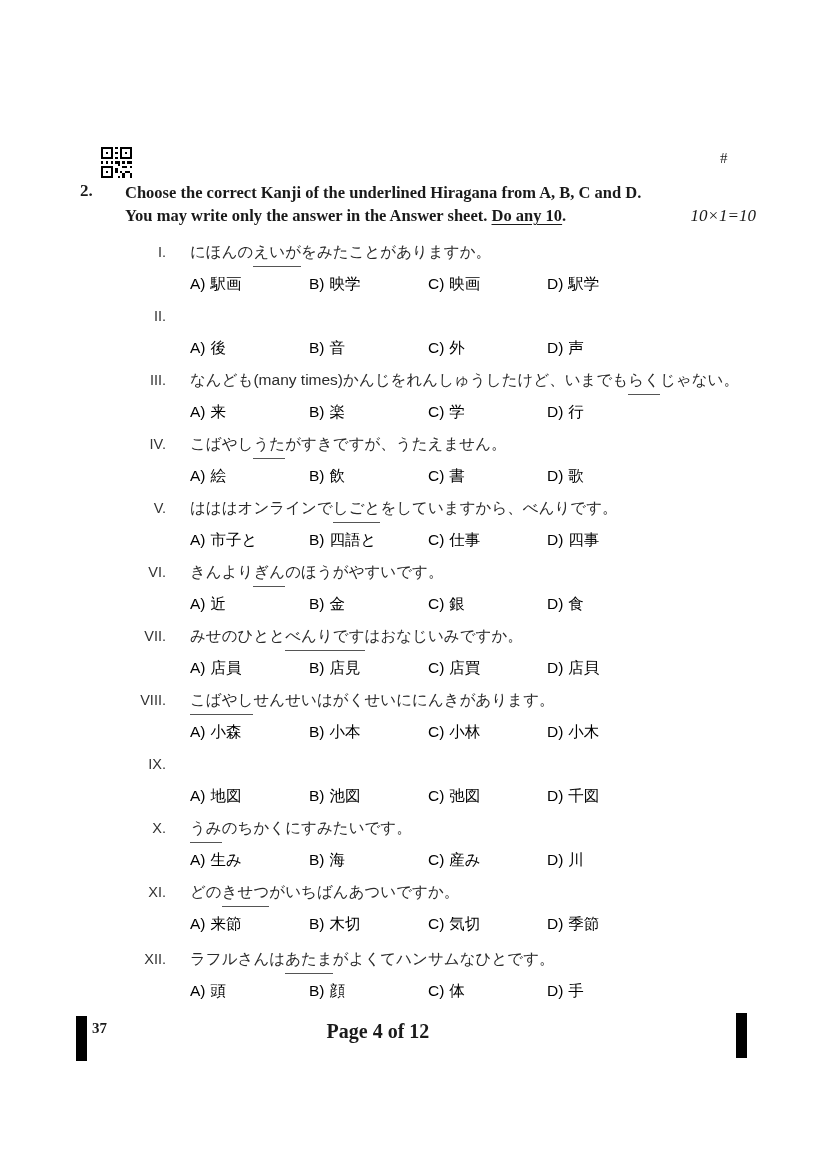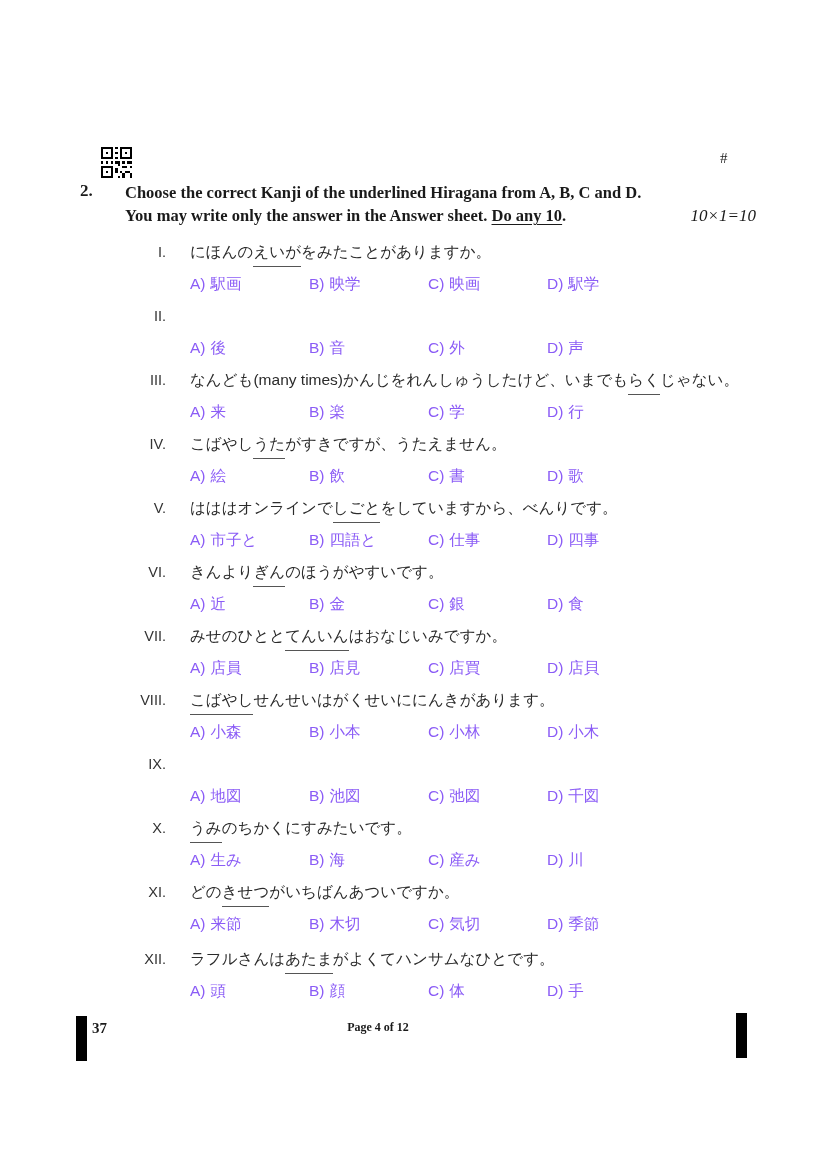--- a/index.html
+++ b/index.html
@@ -34,32 +34,32 @@
   }
   .q-text {
     margin-left:24px;
     font-family:"Liberation Sans", sans-serif;
     font-size:15.5px; color:#2b2b2b; line-height:22px;
   }
   .u-jp { border-bottom:1.5px solid #555; padding-bottom:6px; }
   .opt-row {
     margin-left:70px; margin-top:10px;
     font-family:"Liberation Sans", sans-serif;
-    font-size:15.5px; color:#8b5cf6; line-height:22px;
+    font-size:15.5px; color:#000000; line-height:22px;
     display:flex;
   }
   .opt { min-width:113px; margin-right:6px; white-space:nowrap; }
   .opt-label { margin-right:5px; }
 
   .footer-bar { position:absolute; background:#000; width:11px; height:45px; }
   .footer-bar.left  { left:76px;  top:1016px; }
   .footer-bar.right { left:736px; top:1013px; }
   .footer-num { position:absolute; left:92px; top:1020px; font-weight:bold; font-size:15px; }
   .footer-page { position:absolute; left:0; top:1020px; width:756px; text-align:center;
-                 font-weight:bold; font-size:12px; }
+                 font-weight:bold; font-size:20px; }
 </style>
 </head>
 <body>
 
 <div class="page">
 
   <svg class="qr" viewBox="0 0 13 13" shape-rendering="crispEdges">
     <g fill="#000">
       <rect x="0" y="0" width="5" height="5"></rect>
         <rect x="8" y="0" width="5" height="5"></rect>
@@ -180,21 +180,21 @@
         <span class="opt"><span class="opt-label">A)</span><span>近</span></span>
         <span class="opt"><span class="opt-label">B)</span><span>金</span></span>
         <span class="opt"><span class="opt-label">C)</span><span>銀</span></span>
         <span class="opt"><span class="opt-label">D)</span><span>食</span></span>
       </div>
     </div>
 
     <div class="question">
       <div class="q-row">
         <span class="q-num">VII.</span>
-        <span class="q-text"><span>みせのひとと</span><span class="u-jp">てんいん</span><span>はおなじいみですか。</span></span>
+        <span class="q-text"><span>みせのひとと</span><span class="u-jp">べんりです</span><span>はおなじいみですか。</span></span>
       </div>
       <div class="opt-row">
         <span class="opt"><span class="opt-label">A)</span><span>店員</span></span>
         <span class="opt"><span class="opt-label">B)</span><span>店見</span></span>
         <span class="opt"><span class="opt-label">C)</span><span>店買</span></span>
         <span class="opt"><span class="opt-label">D)</span><span>店貝</span></span>
       </div>
     </div>
 
     <div class="question">

